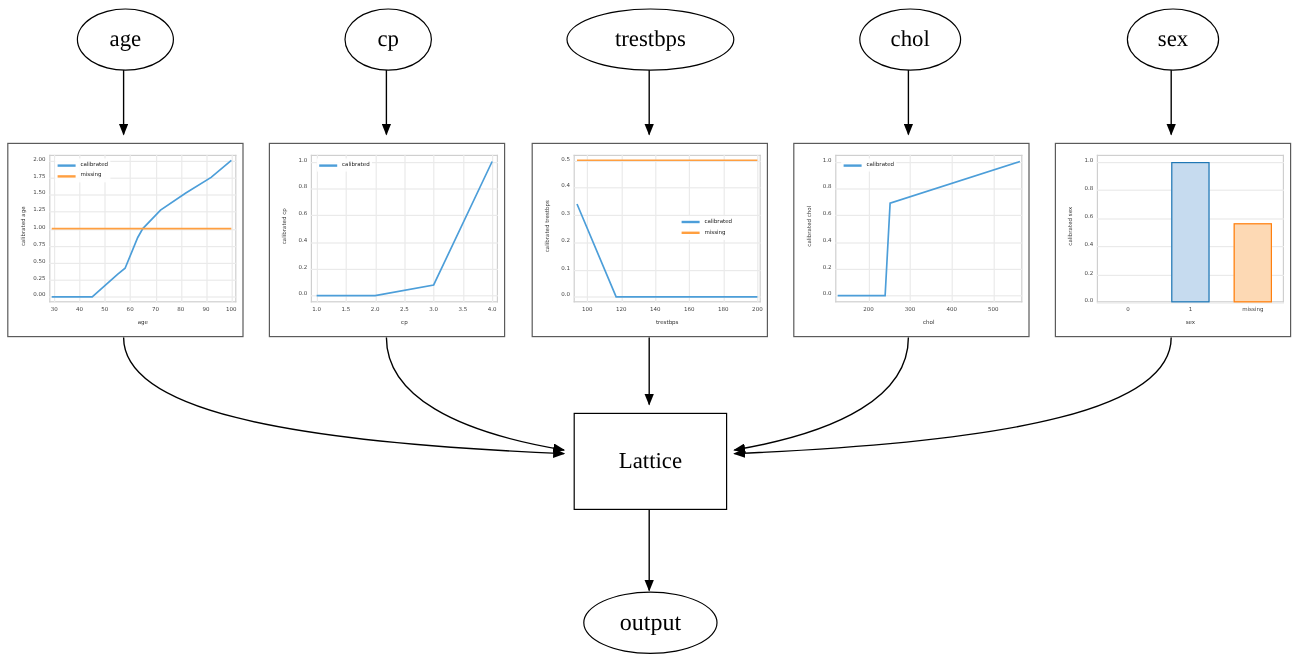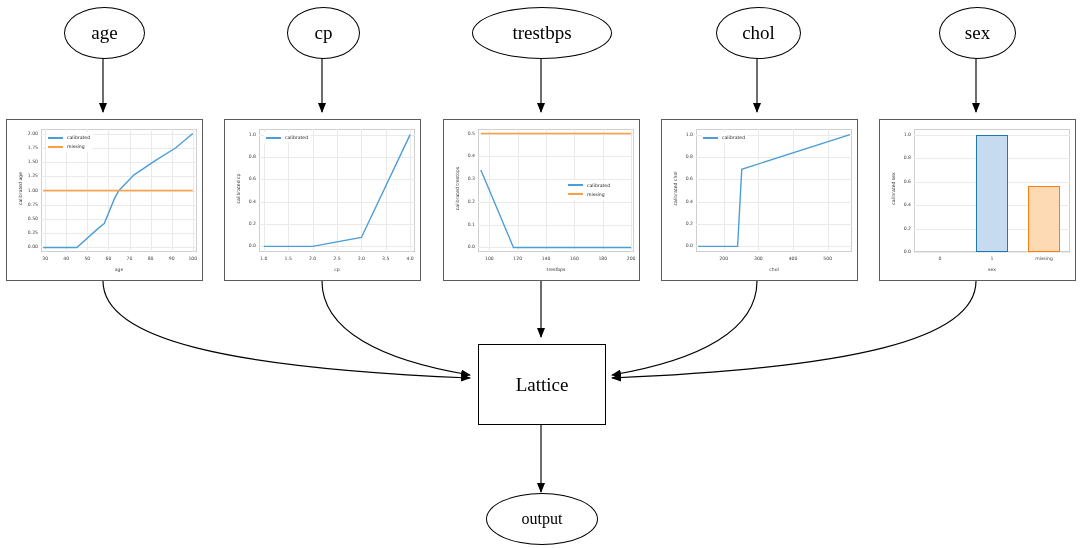--- a/index.html
+++ b/index.html
@@ -75,21 +75,21 @@
   <span>chol</span>
 </div>
 <div class="node ellipse-node" style="left:939px;top:7px;width:75px;height:50px;font-size:19px;">
   <span>sex</span>
 </div>
 
 <div class="node box-node" style="left:478px;top:344px;width:126px;height:79px;font-size:19px;">
   <span>Lattice</span>
 </div>
 
-<div class="node ellipse-node" style="left:486px;top:493px;width:110px;height:50px;font-size:16px;">
+<div class="node ellipse-node" style="left:486px;top:493px;width:110px;height:50px;font-size:20px;">
   <span>output</span>
 </div>
 
 <div class="panel" style="left:6px;  top:119px;width:197px;height:162px;">
     <div class="plotwrap" id="mount-age-plot">
       <div class="axes" style="left: 34px; top: 9px; width: 156px; height: 123px;">
         <div class="spine" style="left: 0px; top: 0px; width: 1px; height: 100%;"></div>
         <div class="spine" style="right: 0px; top: 0px; width: 1px; height: 100%;"></div>
         <div class="spine" style="left: 0px; top: 0px; height: 1px; width: 100%;"></div>
         <div class="spine" style="left: 0px; bottom: 0px; height: 1px; width: 100%;"></div>

